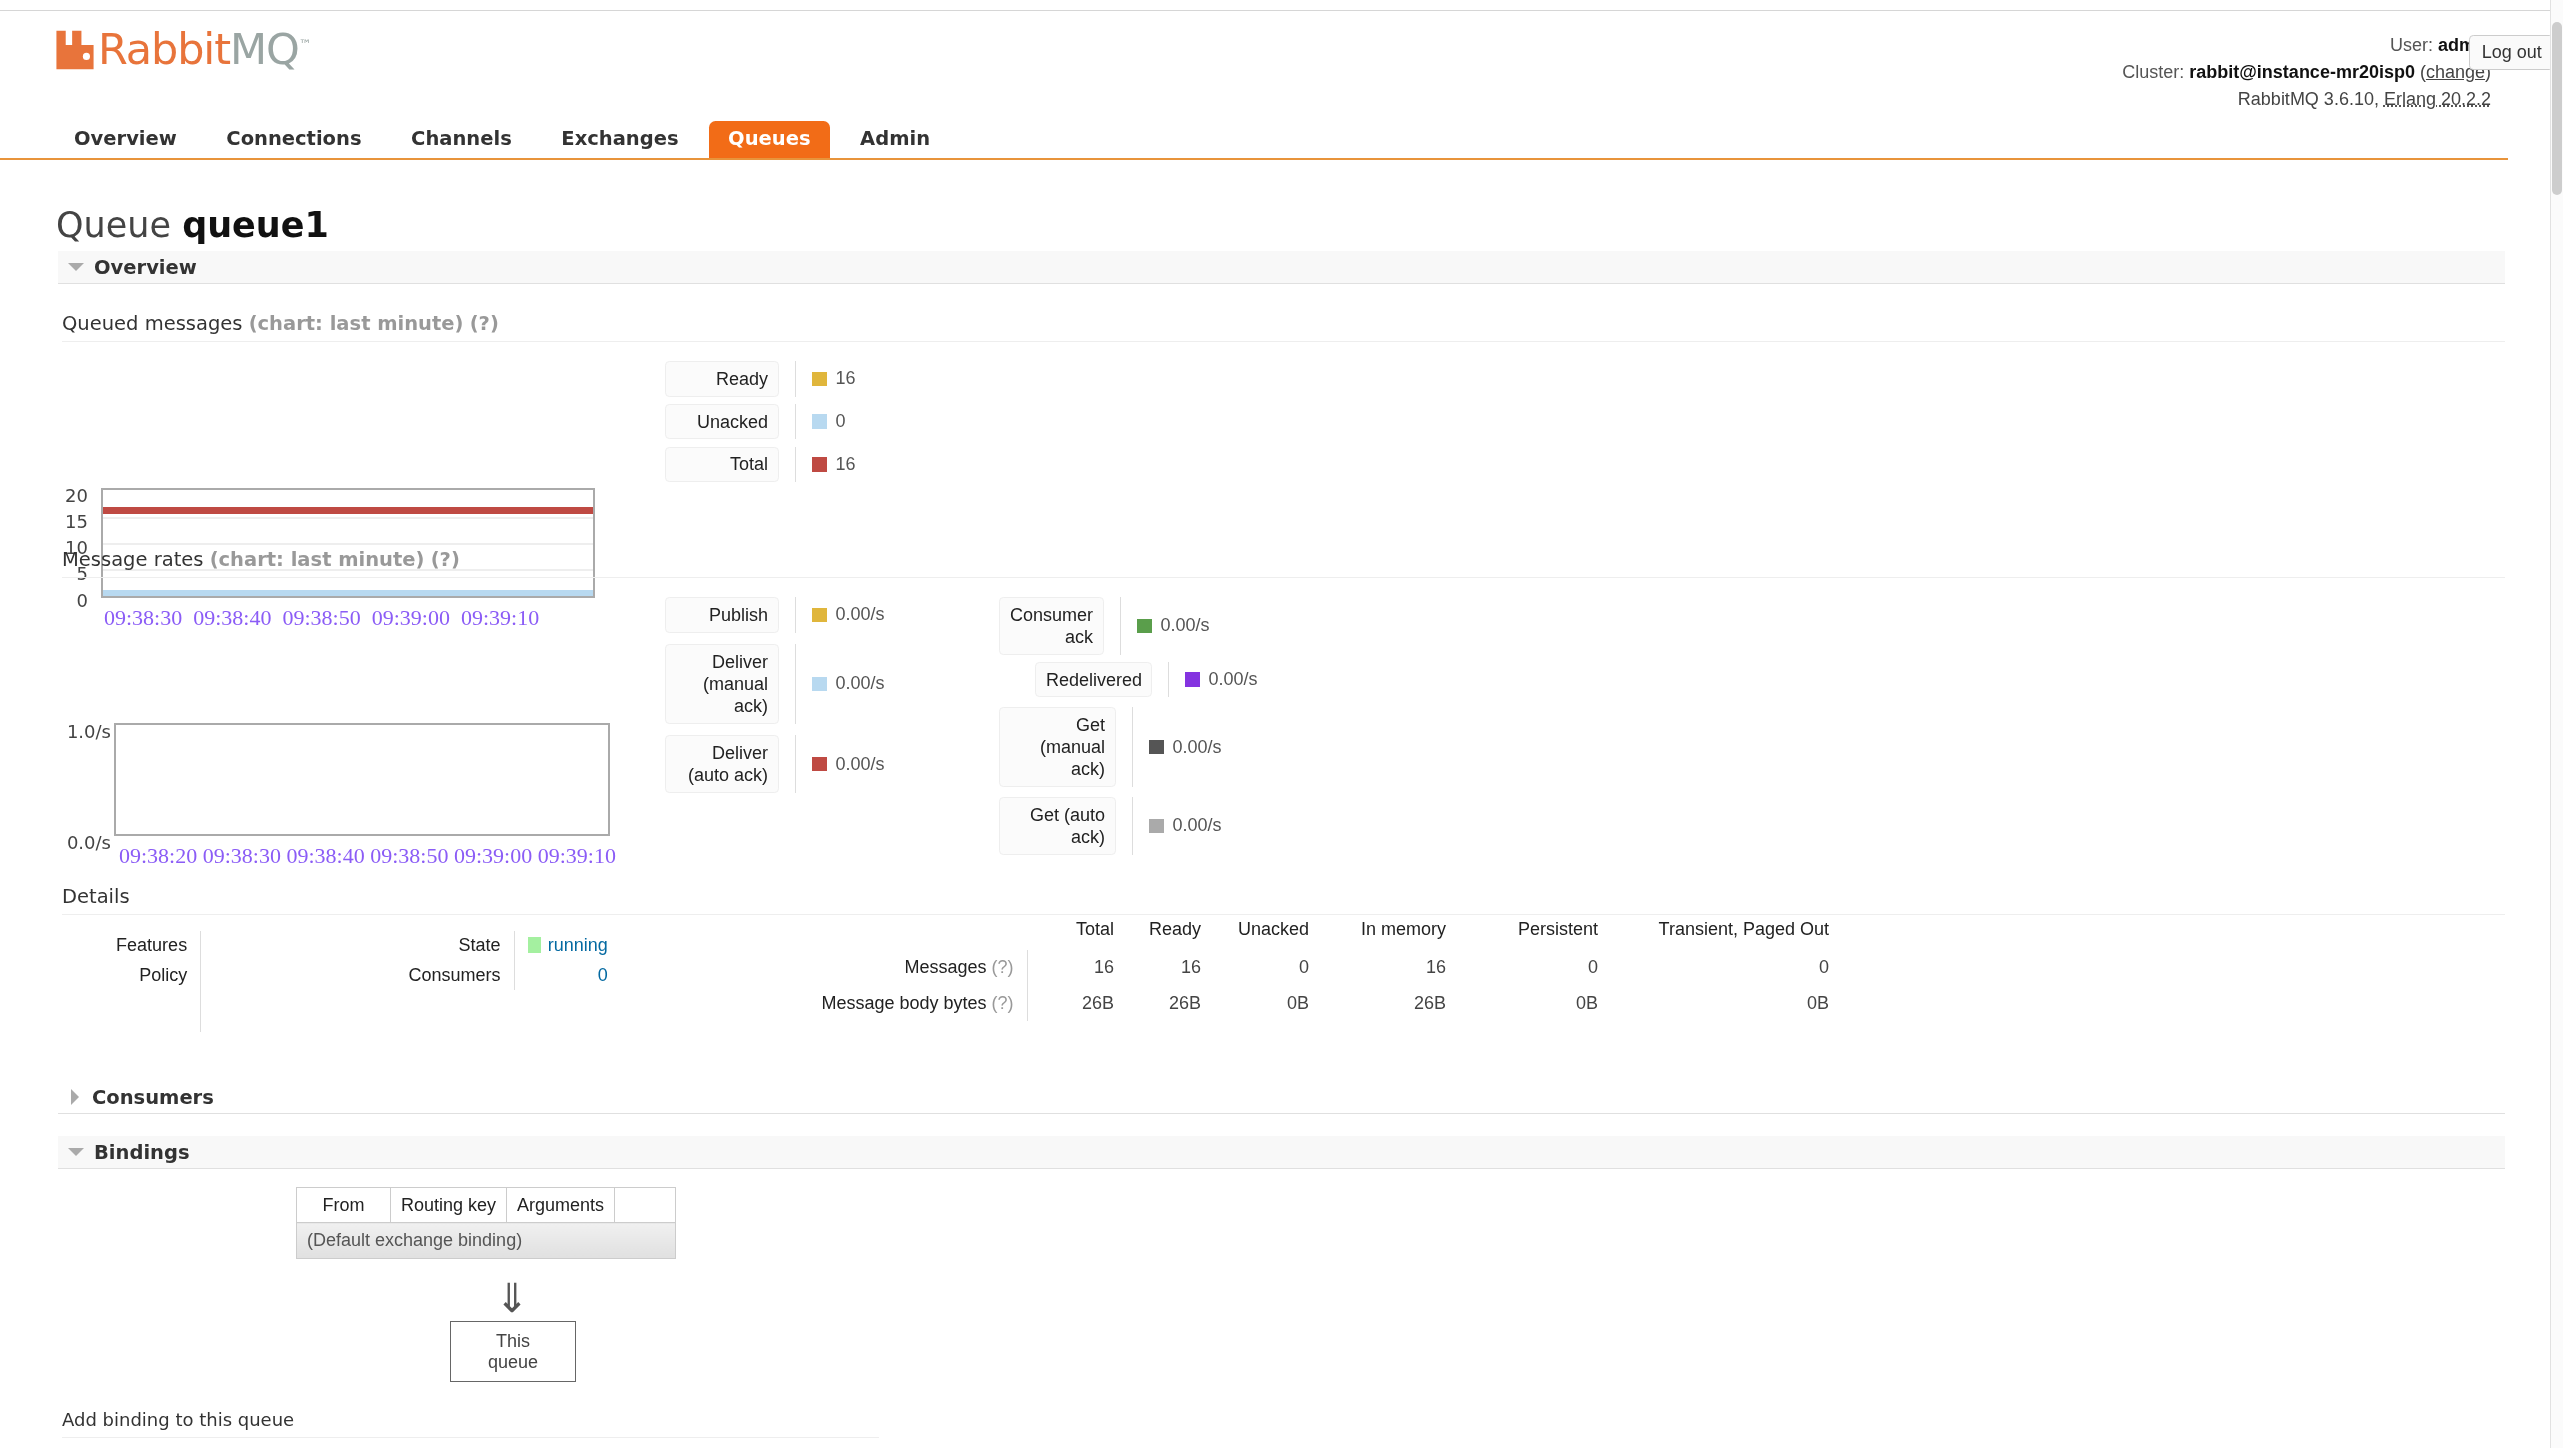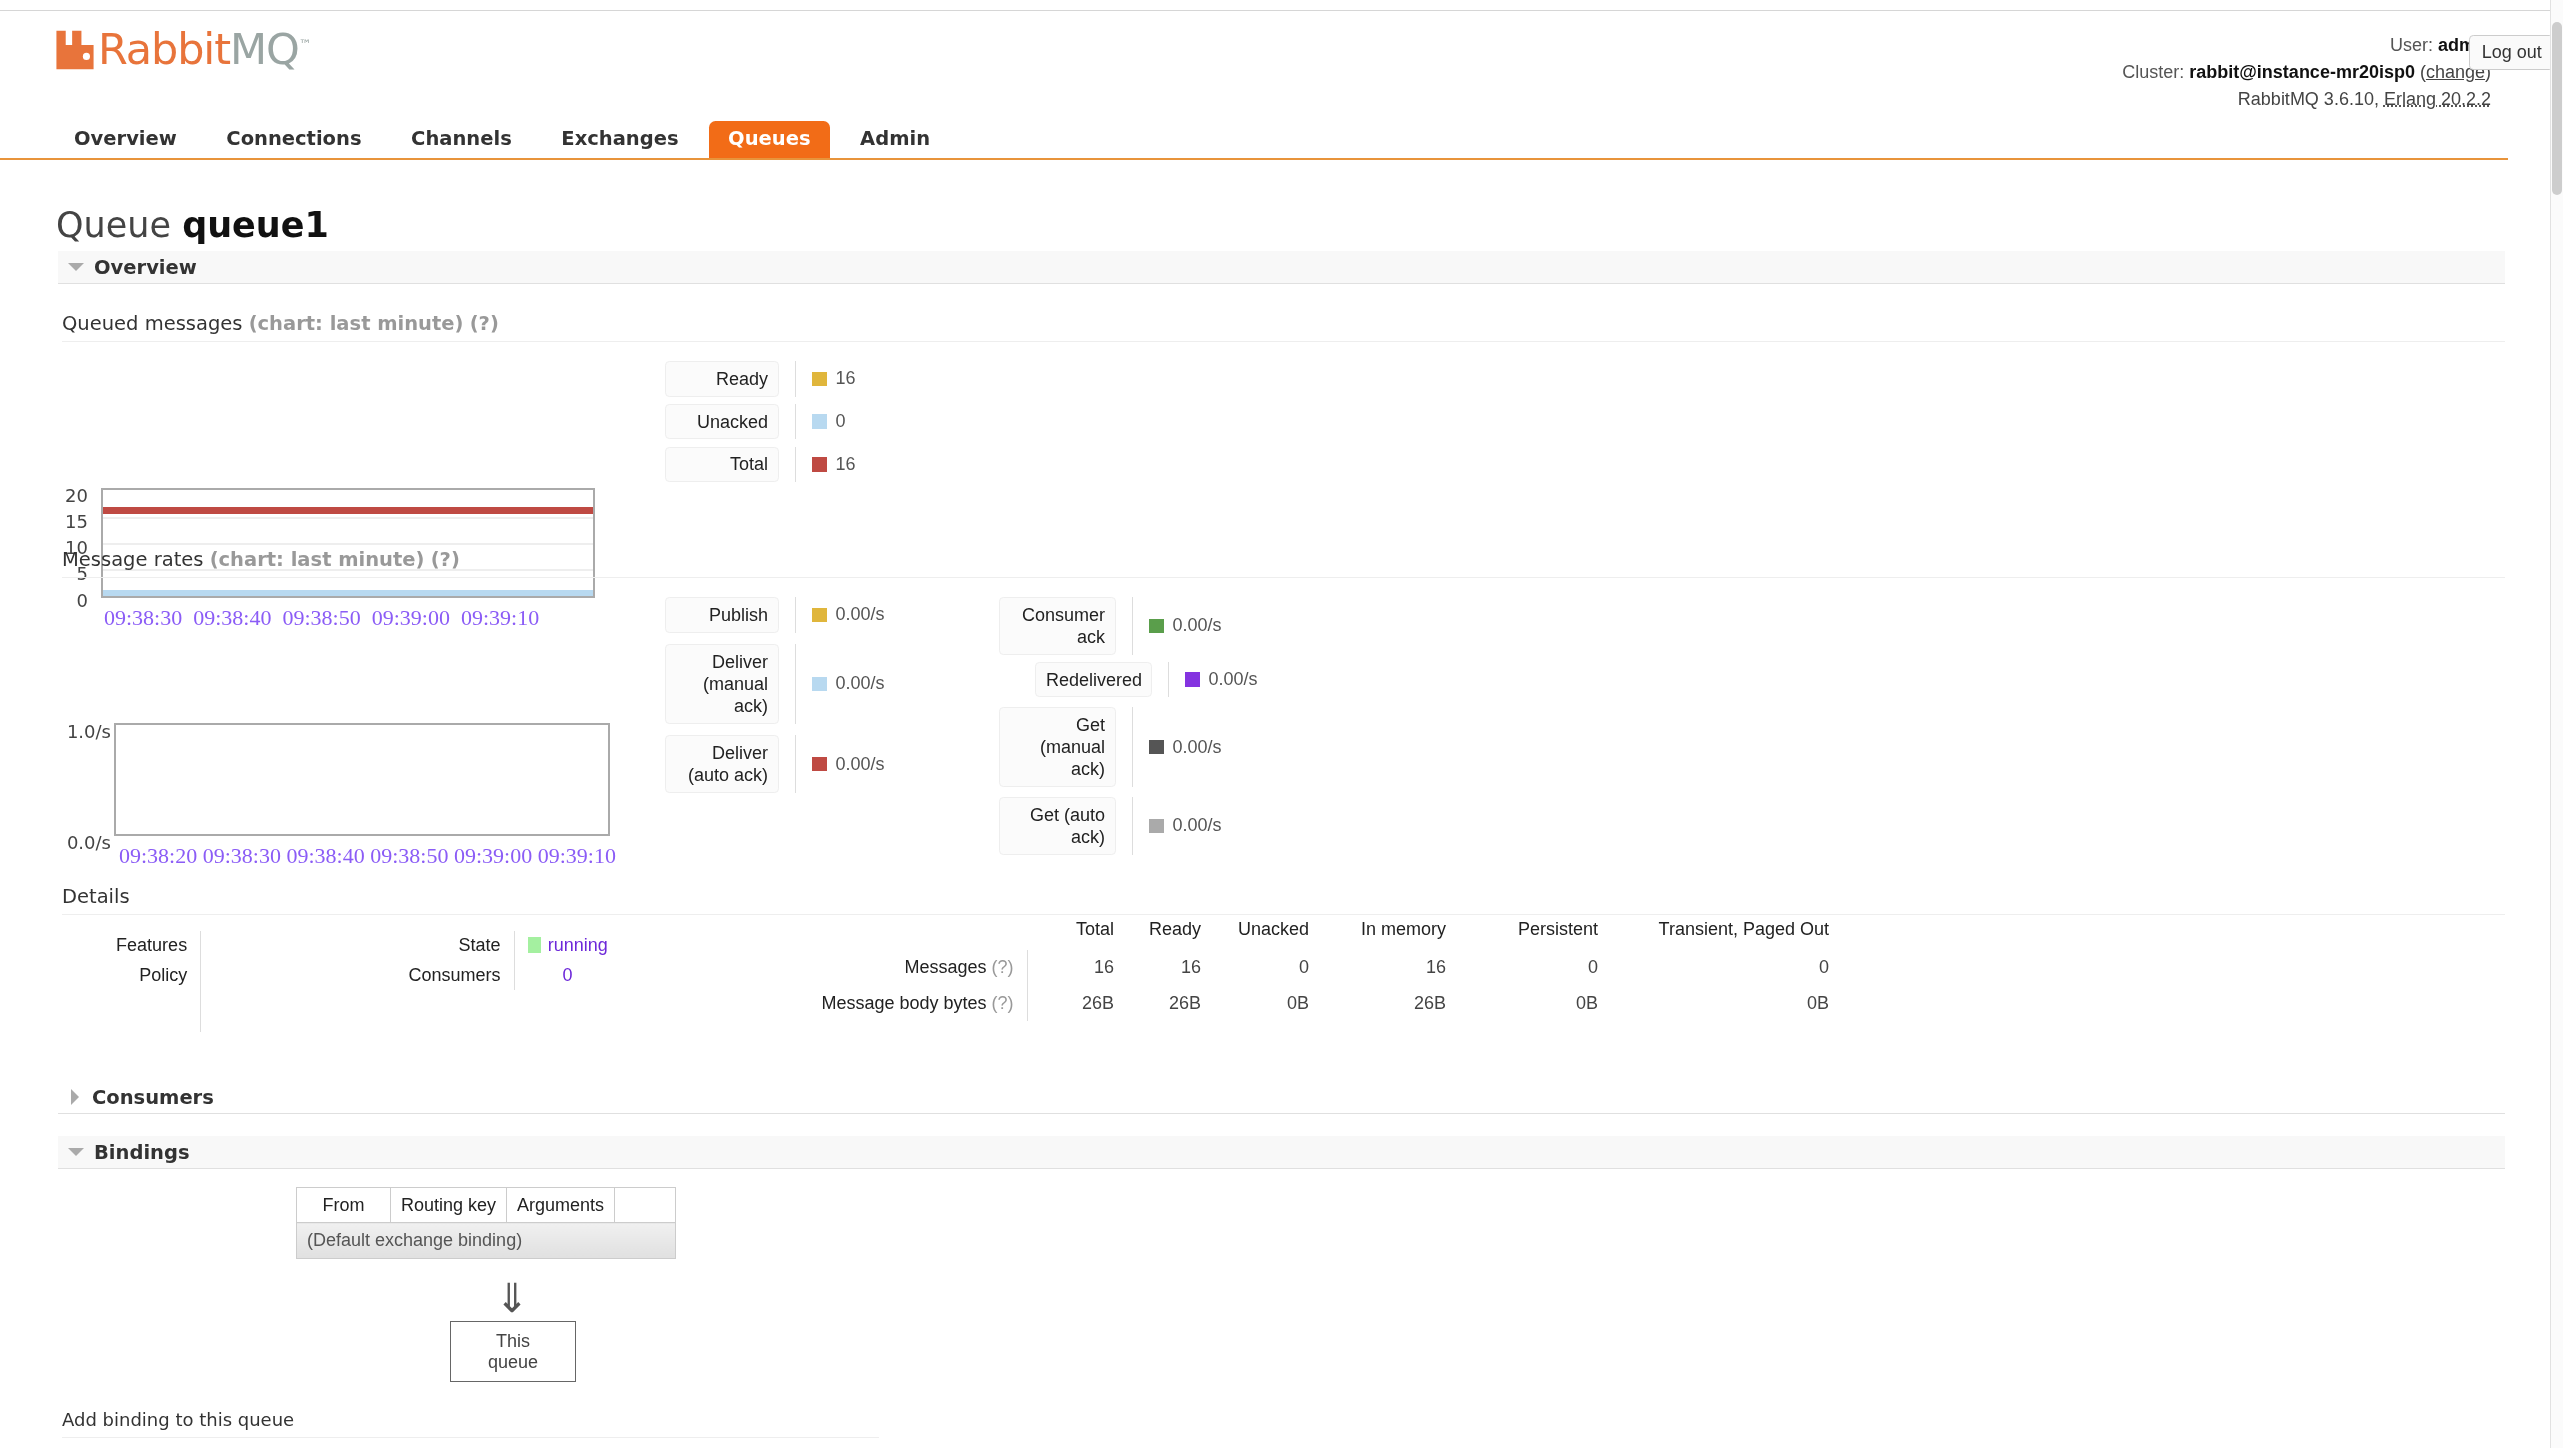--- a/index.html
+++ b/index.html
@@ -227,23 +227,23 @@
     text-align: right;
     font-weight: normal;
     font-size: 18px;
     color: #222;
     padding: 4.3px 13px 4.3px 0;
     vertical-align: top;
     border-right: 1.4px solid #ddd;
     white-space: nowrap;
   }
   .kv-table td {
-    text-align: center;
-    font-size: 18px;
-    color: #6d28d9;
+    text-align: right;
+    font-size: 18px;
+    color: #0369a1;
     padding: 4.3px 0 4.3px 13px;
     vertical-align: top;
     white-space: nowrap;
   }
   .q { color: #999; }
   .state-sw {
     display: inline-block;
     width: 13px; height: 16px;
     background: #a4f0a0;
     margin-right: 7.2px;
@@ -484,21 +484,21 @@
       <div class="legend-sep"></div>
       <div class="legend-val">
         <span class="swatch" style="background:#bf4a43;"></span>
         <span>0.00/s</span>
       </div>
     </div>
   </div>
 
   <div class="legend" style="left:999px; top:597px;">
     <div class="legend-row">
-      <div class="legend-btn" style="width:117px;">Consumer ack</div>
+      <div class="legend-btn" style="width:105px;">Consumer ack</div>
       <div class="legend-sep"></div>
       <div class="legend-val">
         <span class="swatch" style="background:#5a9e4b;"></span>
         <span>0.00/s</span>
       </div>
     </div>
     <div class="legend-row" style="margin-top:3px;padding-left:36px;">
       <div class="legend-btn" style="width:117px;">Redelivered</div>
       <div class="legend-sep"></div>
       <div class="legend-val">

